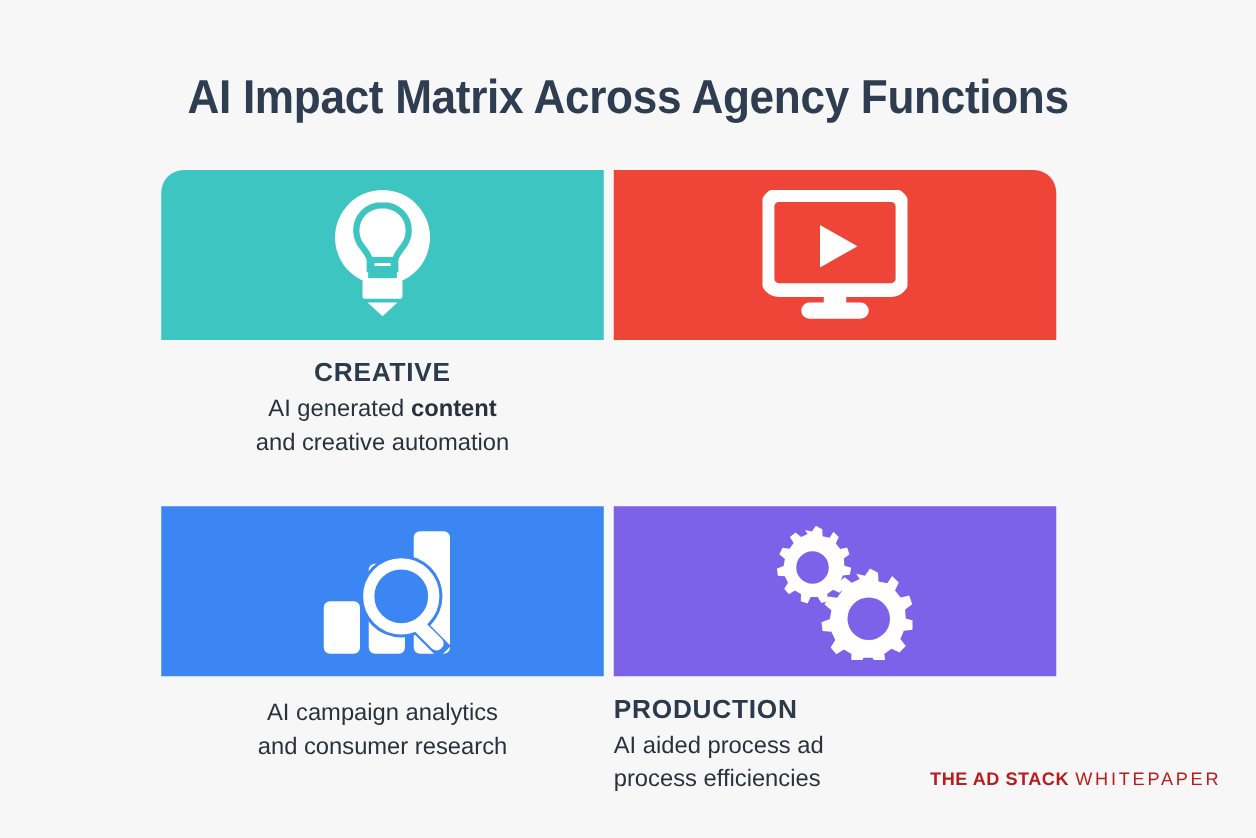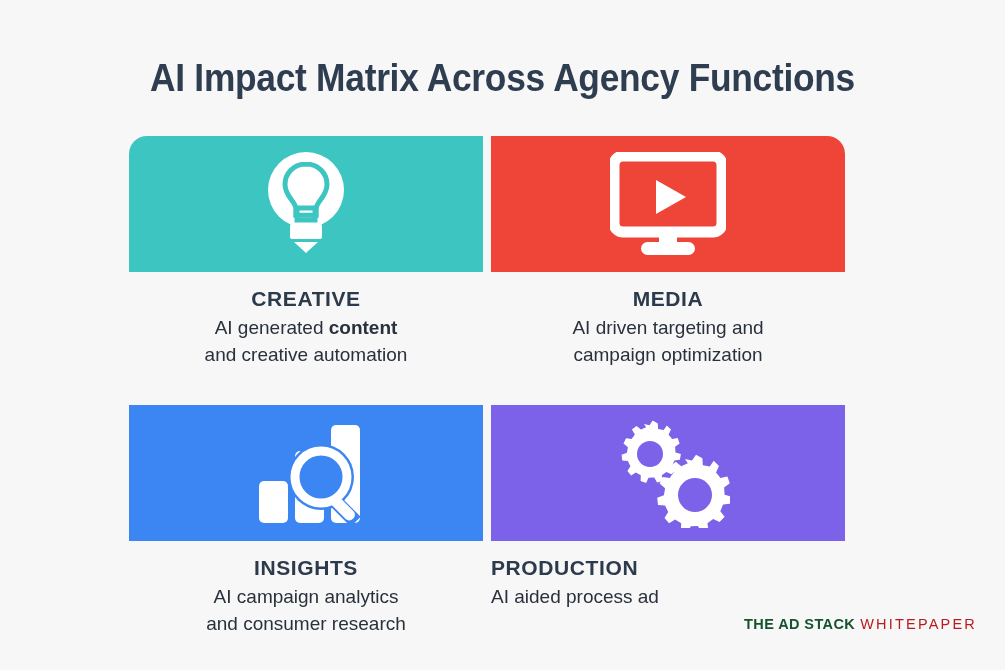--- a/index.html
+++ b/index.html
@@ -91,21 +91,21 @@
 
   .footer {
     position: absolute;
     right: 28px;
     bottom: 38px;
     font-size: 14.5px;
     white-space: nowrap;
   }
   .footer .brand {
     font-weight: bold;
-    color: #14532d;
+    color: #b91c1c;
     letter-spacing: 0.4px;
   }
   .footer .kind {
     color: #b91c1c;
     letter-spacing: 2.2px;
     margin-left: 5px;
   }
 </style>
 </head>
 <body>
@@ -137,27 +137,20 @@
 
   <div class="quadrant">
     <div class="tile media">
       <div class="icon-wrap">
         <svg width="116" height="104" viewBox="0 0 116 104" aria-hidden="true">
           <rect x="4" y="4" width="108" height="76" rx="9" fill="none" stroke="#ffffff" stroke-width="11"></rect>
           <path d="M46 28l30 17-30 17z" fill="#ffffff"></path>
           <rect x="49" y="80" width="18" height="14" fill="#ffffff"></rect>
           <rect x="31" y="90" width="54" height="13" rx="6.5" fill="#ffffff"></rect>
         </svg>
-      </div>
-    </div>
-    <div class="caption">
-      <div class="cap-title">MEDIA</div>
-      <div class="cap-desc">
-        <span>AI driven targeting and</span><br>
-        <span>campaign optimization</span>
       </div>
     </div>
   </div>
 
   <div class="row-gap-spacer"></div>
   <div class="row-gap-spacer"></div>
 
   <div class="quadrant">
     <div class="tile insights">
       <div class="icon-wrap">
@@ -168,21 +161,20 @@
           <g fill="#3b86f2">
             <circle cx="70" cy="58" r="33"></circle>
             <rect x="85" y="72" width="14" height="36" transform="rotate(-45 92 90)"></rect>
           </g>
           <circle cx="70" cy="58" r="26" fill="none" stroke="#ffffff" stroke-width="9"></circle>
           <rect x="86" y="74" width="11" height="30" rx="5" transform="rotate(-45 91.5 89)" fill="#ffffff"></rect>
         </svg>
       </div>
     </div>
     <div class="caption">
-      <div class="cap-title">INSIGHTS</div>
       <div class="cap-desc">
         <span>AI campaign analytics</span><br>
         <span>and consumer research</span>
       </div>
     </div>
   </div>
 
   <div class="quadrant">
     <div class="tile production">
       <div class="icon-wrap">
@@ -193,20 +185,21 @@
             <path d="M79 41l7 1.5 4-5.8 6.4 3.5.4 7 7 1.4 3.9-5.9 5.3 5.3-3 6.4 4.5 5.5 6.9-1.5 2.4 6.9-5.7 4.3.5 7.1 6.8 2-1.3 7.1-7 .8-2.8 6.6 4.3 5.6-5 5.2-6.4-3-5.8 4.2 1.1 7-7 2-3.6-6.1-7.1.1-3 6.5-6.9-2.4.3-7.1-6.1-3.6-6 3.7-4.6-5.4 3.7-6-3.1-6.4-7.1-.6-.8-7.2 6.7-2.5 1.2-7-5.5-4.6 3.1-6.5 7 1 4.1-5.8-3.7-6.1 5.7-4.5 5.5 4.5 6.5-3z"></path>
             <circle cx="89" cy="77" r="17" fill="#7b62e8"></circle>
           </g>
         </svg>
       </div>
     </div>
     <div class="caption align-prod">
       <div class="cap-title">PRODUCTION</div>
       <div class="cap-desc">
         <span>AI aided process ad</span><br>
+        <span>process efficiencies</span>
       </div>
     </div>
   </div>
 
 </div>
 
 <div class="footer">
   <span class="brand">THE AD STACK</span><span class="kind">WHITEPAPER</span>
 </div>
 

